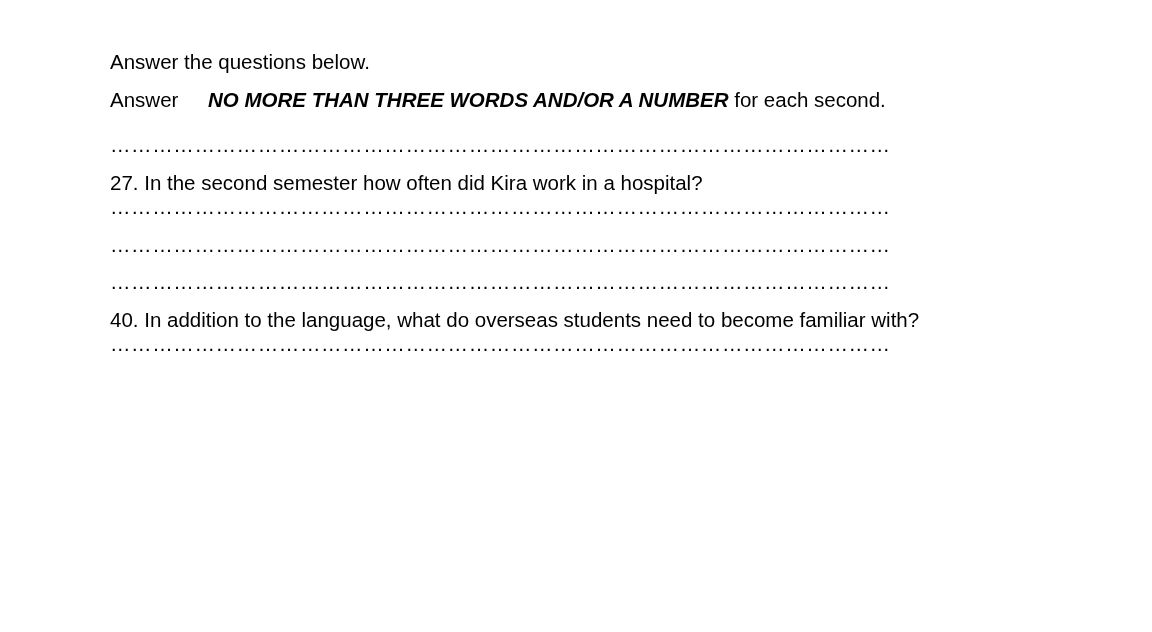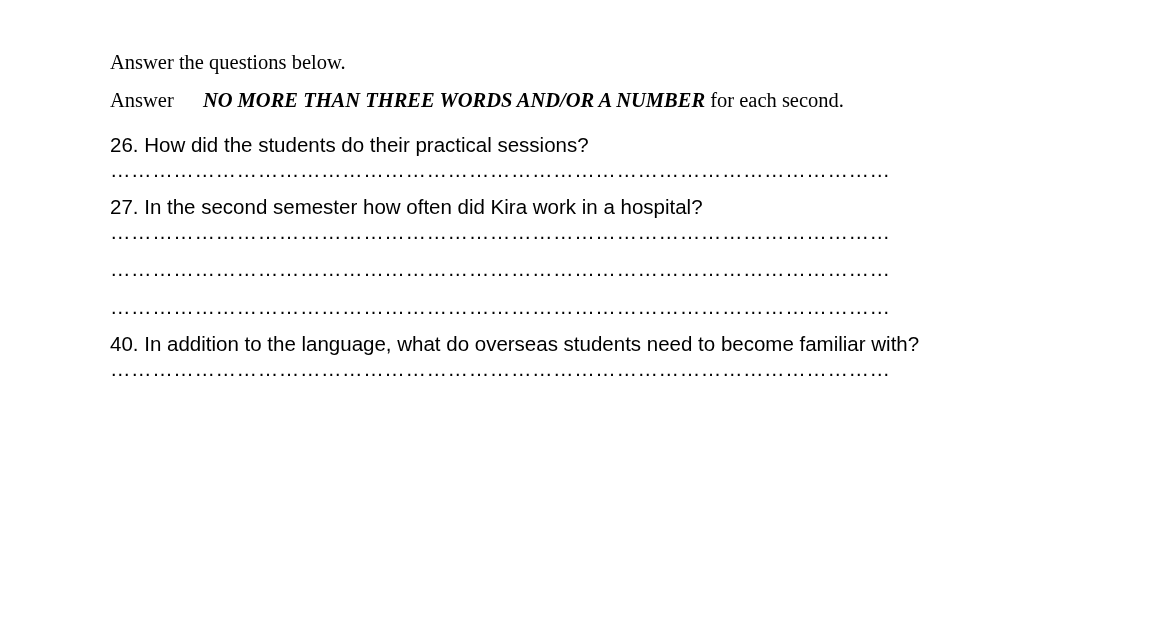--- a/index.html
+++ b/index.html
@@ -19,21 +19,20 @@
     width: 1152px;
     height: 632px;
     box-sizing: border-box;
     padding: 52px 110px 0 110px;
   }
   .instruction-line {
     font-size: 20.5px;
     line-height: 1.0;
     margin-bottom: 17px;
     white-space: nowrap;
-    font-family: Liberation Serif, serif;
   }
   .instruction-line.second {
     margin-bottom: 25px;
   }
   .strong-italic {
     font-weight: bold;
     font-style: italic;
     margin-left: 24px;
   }
   .question {
@@ -63,21 +62,20 @@
 
   <div class="instruction-line">
     <span>Answer the questions below.</span>
   </div>
 
   <div class="instruction-line second">
     <span>Answer </span><span class="strong-italic">NO MORE THAN THREE WORDS AND/OR A NUMBER</span><span> for each second.</span>
   </div>
 
   <div class="qblock">
-    <div class="question">26. How did the students do their practical sessions?</div>
     <div class="answer-line">…………………………………………………………………………………………………</div>
   </div>
 
   <div class="qblock">
     <div class="question">27. In the second semester how often did Kira work in a hospital?</div>
     <div class="answer-line">…………………………………………………………………………………………………</div>
   </div>
 
   <div class="qblock">
     <div class="answer-line">…………………………………………………………………………………………………</div>

